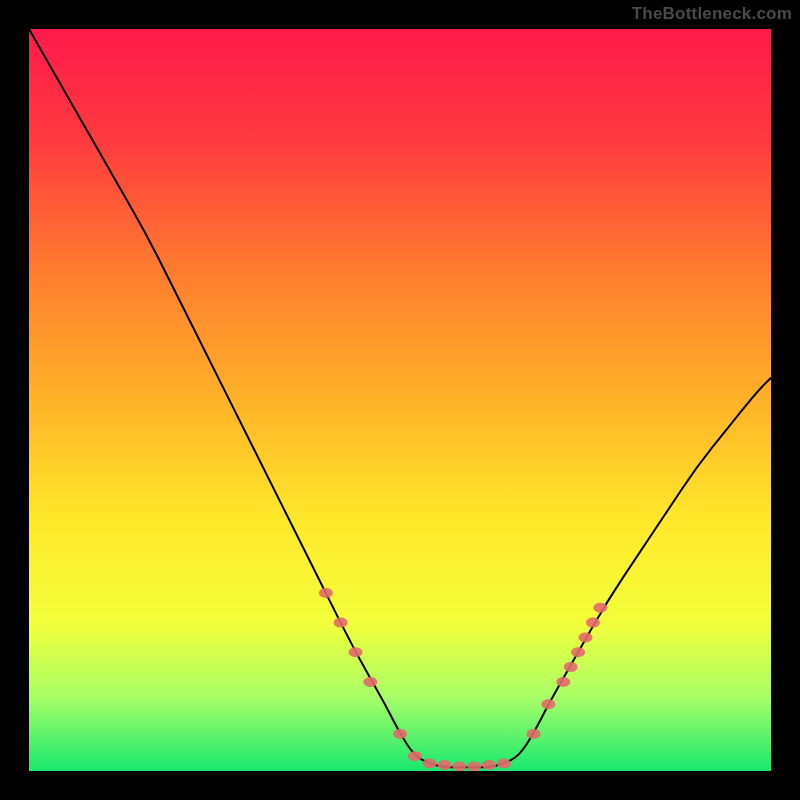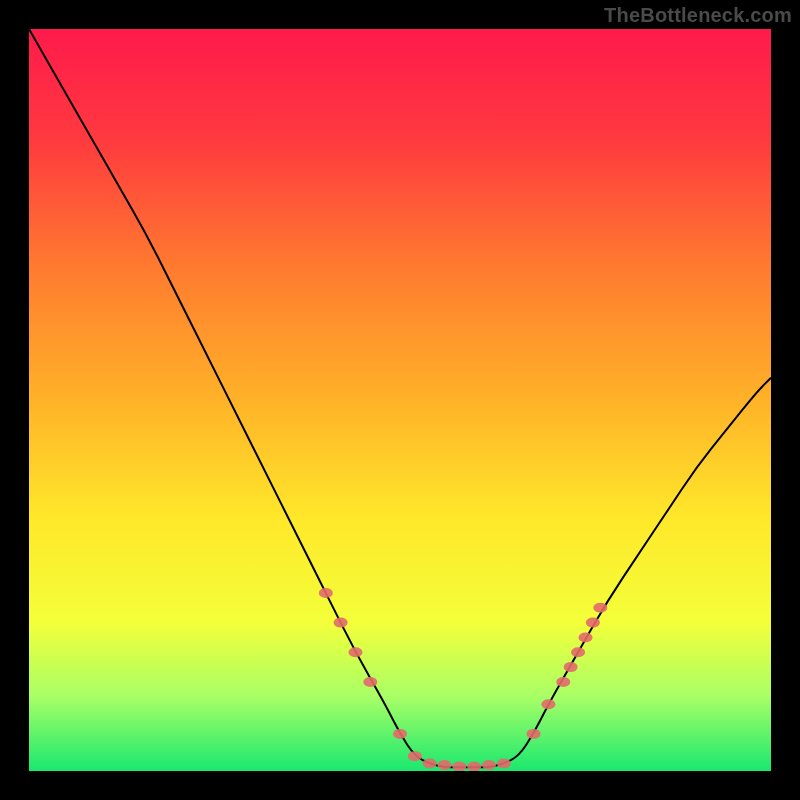--- a/index.html
+++ b/index.html
@@ -24,21 +24,21 @@
     left: 0;
     top: 0;
     width: 742px;
     height: 742px;
   }
   .watermark {
     position: absolute;
     top: 4px;
     right: 8px;
     color: #4a4a4a;
-    font-size: 20px;
+    font-size: 17px;
     font-weight: 600;
     letter-spacing: 0.2px;
     margin-left: 34px;
   }
   svg { display: block; }
 </style>
 </head>
 <body>
 
 <div class="frame">

